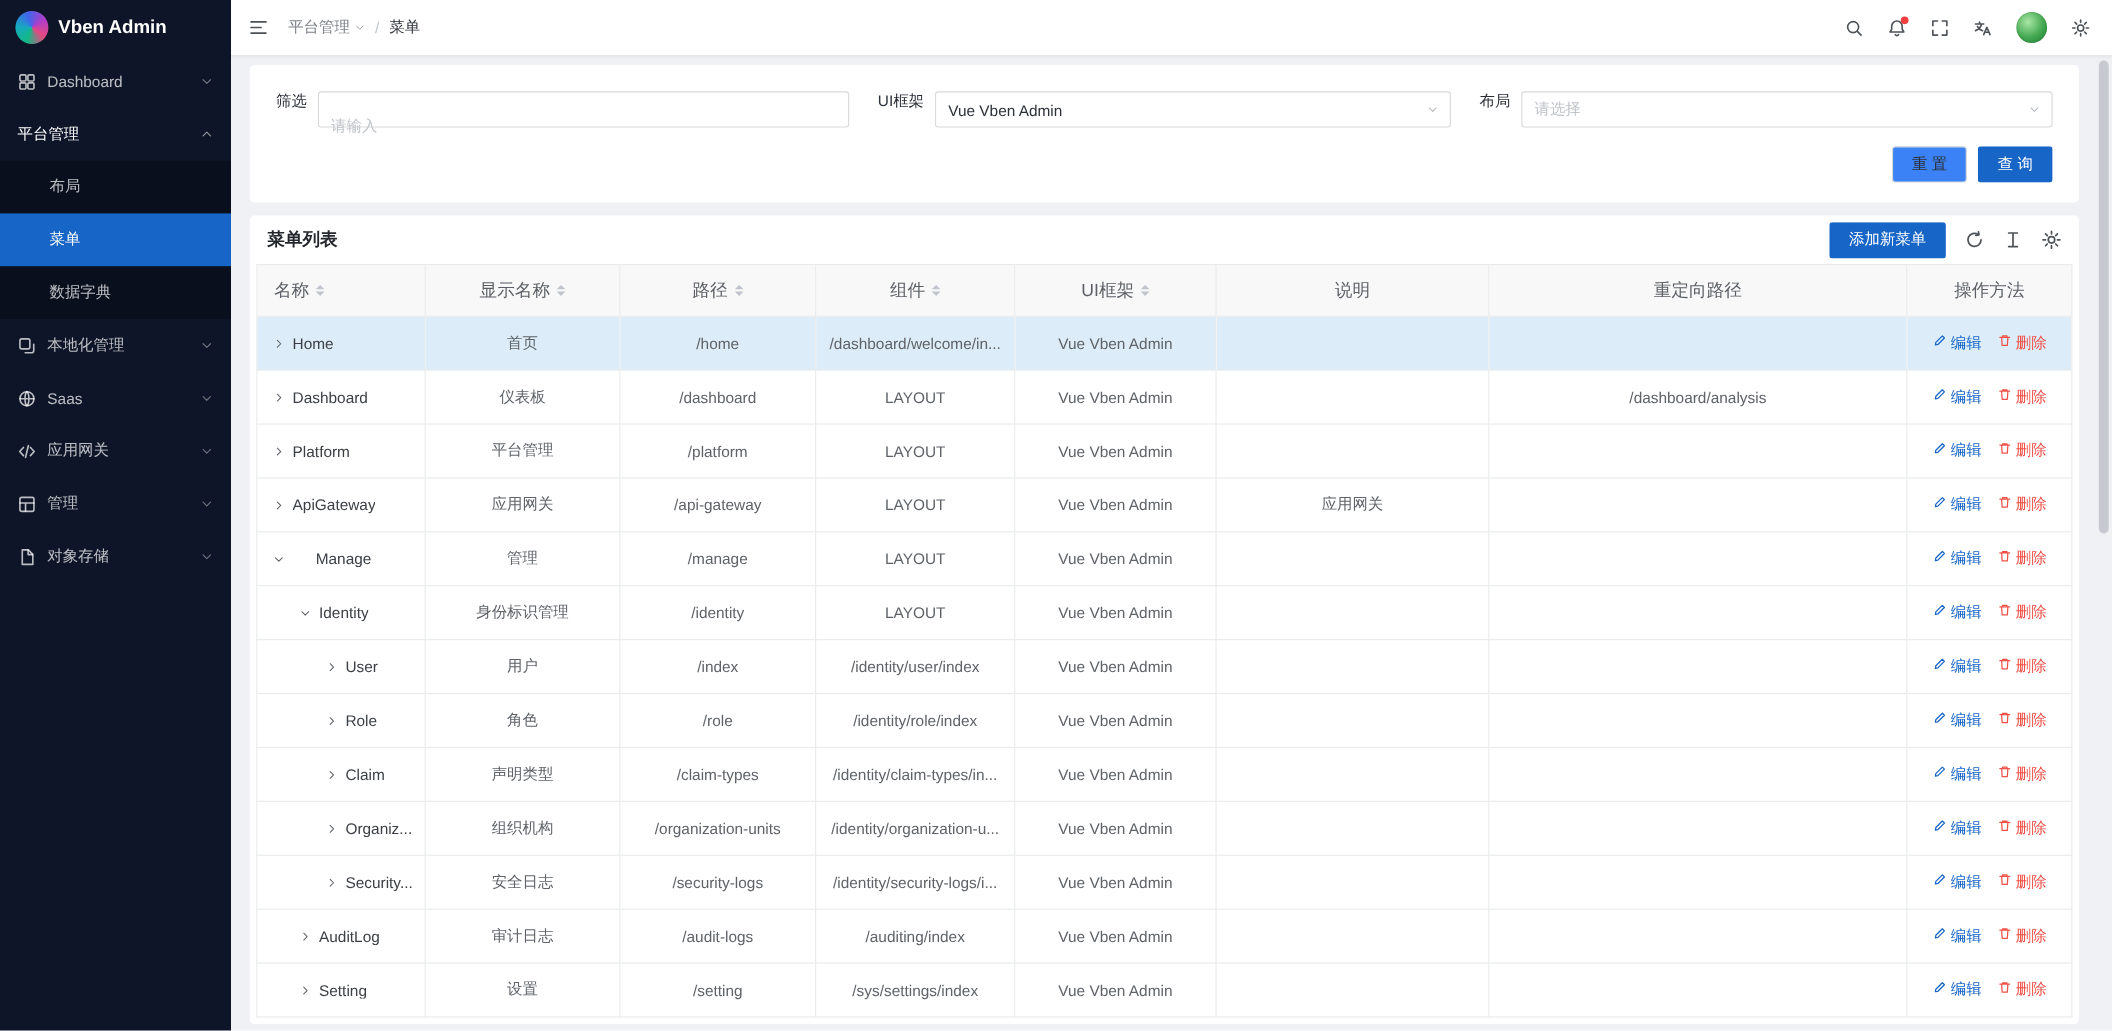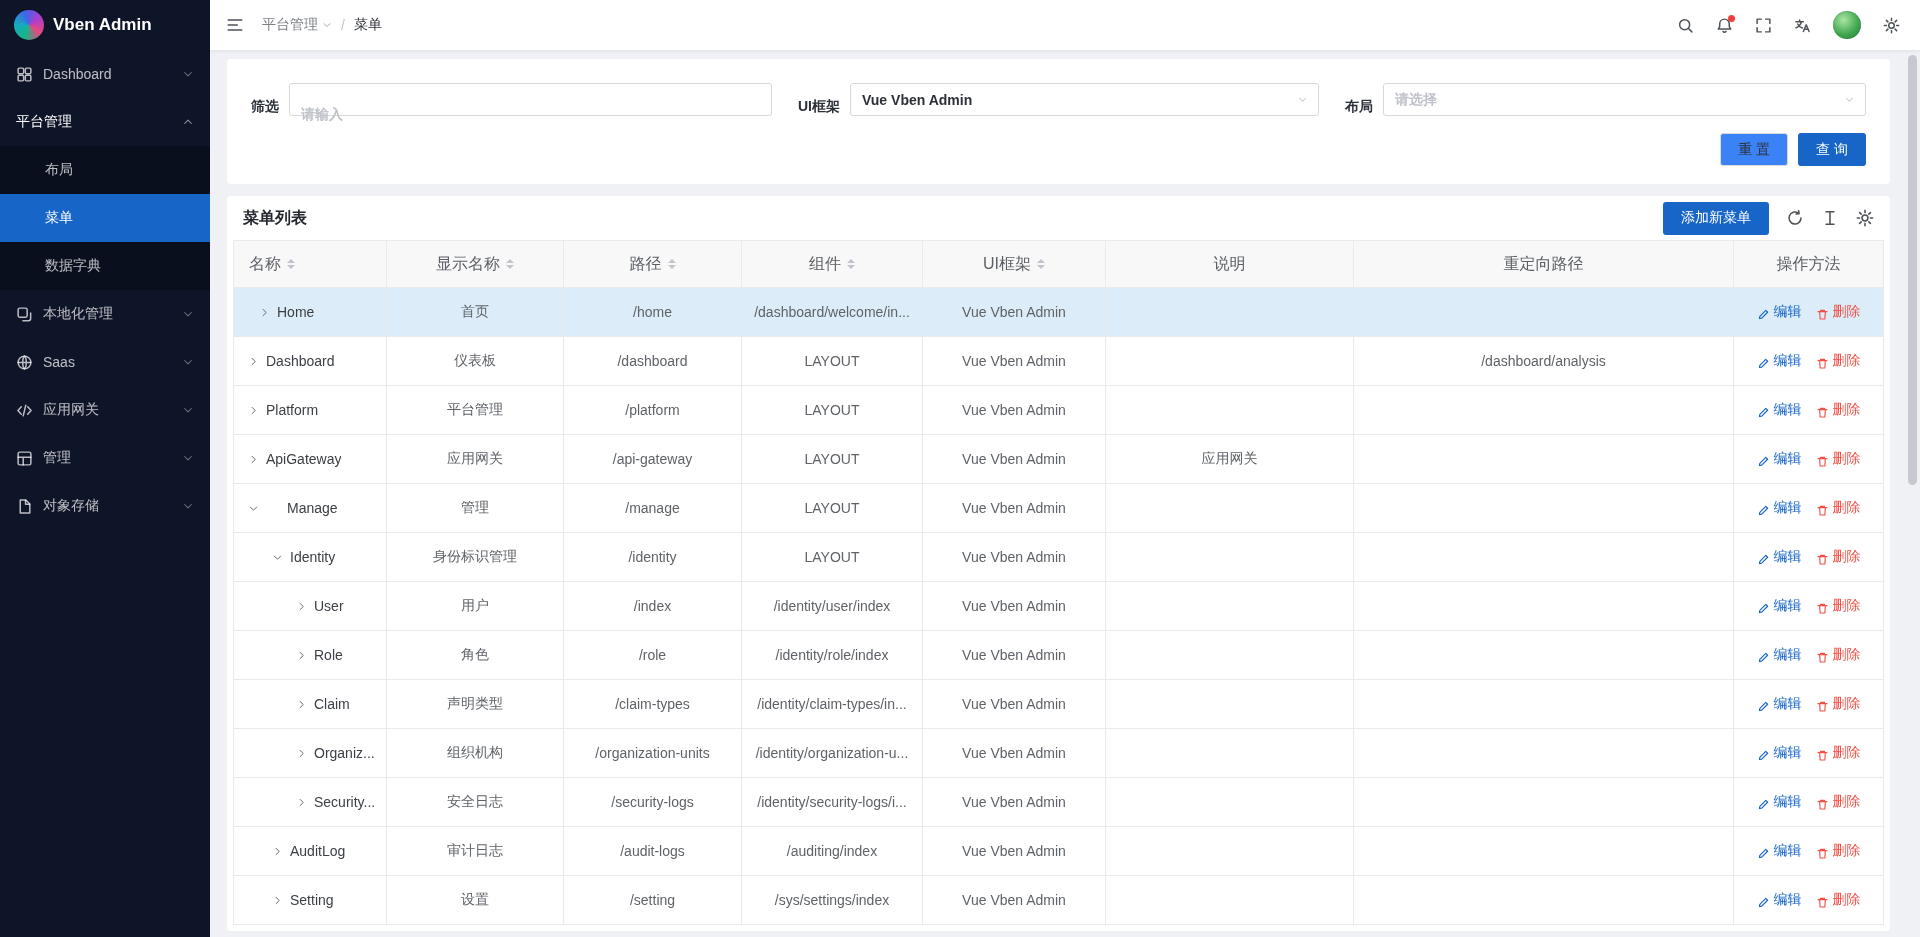--- a/index.html
+++ b/index.html
@@ -37,21 +37,21 @@
   .badge::after { content:''; position:absolute; top:-2px; right:-2px; width:7px; height:7px;
     background:#f03e3e; border-radius:50%; }
   .avatar { width:28px; height:28px; border-radius:50%; cursor:pointer; flex-shrink:0;
     background:radial-gradient(circle at 38% 32%,#a9e6a4,#43a851 55%,#1f7a35); box-shadow:0 0 0 1px rgba(0,0,0,.06) inset; }
 
   
   .content { flex:1; min-height:0; overflow:hidden; background:var(--content-bg,#eff1f5); padding:9px 30px 0 17px; position:relative; }
 
   .filter-card { background:#fff; border-radius:4px; padding:24px 24px 18px; }
   .filter-row { display:flex; gap:26px; }
-  .f-field { flex:1; display:flex; align-items:flex-end; min-width:0;font-weight:bold; }
+  .f-field { flex:1; display:flex; align-items:flex-start; min-width:0; }
   .f-label { margin-right:10px; white-space:nowrap; color:#2c3038; }
   .f-control { flex:1; height:33px; border:1px solid #d9d9d9; border-radius:3px; background:#fff;
     display:flex; align-items:center; padding:0 11px; position:relative; cursor:text; min-width:0; }
   .f-control input { border:none; outline:none; width:100%; font:inherit; color:#14532d; background:transparent;margin-top:28px; }
   .f-control input::placeholder { color:#bfc3c9; }
   .f-select { cursor:pointer; }
   .sel-value { color:#2c3038; overflow:hidden; white-space:nowrap; }
   .sel-value.placeholder { color:#bfc3c9; }
   .sel-chev { position:absolute; right:10px; width:11px; height:11px; color:#b3b8be; display:inline-flex; }
   .filter-actions { display:flex; justify-content:flex-end; gap:10px; margin-top:17px; }
@@ -76,21 +76,21 @@
   .sort .up { border-bottom:4.5px solid #c0c4cc; }
   .sort .down { border-top:4.5px solid #c0c4cc; }
   td { height:49px; text-align:center; color:#5f6368; font-size:14px;
     white-space:nowrap; overflow:hidden; text-overflow:ellipsis; padding:0 8px; }
   td.cell-name { text-align:left; padding:0; }
   .name-wrap { display:flex; align-items:center; gap:7px; overflow:hidden; }
   .caret { width:11px; height:11px; color:#5f6368; display:inline-flex; flex-shrink:0; cursor:pointer; }
   .name-text { color:#3c4046; overflow:hidden; text-overflow:ellipsis; }
   tr.highlight td { background:var(--row-highlight,#dcedf9); }
   .row-actions { display:flex; justify-content:center; align-items:center; gap:14px; }
-  .link { display:inline-flex; align-items:flex-end; gap:4px; cursor:pointer; }
+  .link { display:inline-flex; align-items:flex-start; gap:4px; cursor:pointer; }
   .link-ic { width:13px; height:13px; display:inline-flex; }
   .link-edit { color:var(--primary,#1765c7); }
   .link-del { color:var(--danger,#ef5147); }
 
   .v-scrollbar { position:fixed; right:3px; top:55px; width:9px; height:430px;
     background:#c6cad0; border-radius:5px; cursor:pointer; z-index:9; }
 </style>
 </head>
 <body>
 
@@ -396,21 +396,21 @@
                 <th>
                   <div class="th-wrap">
                     <span class="th-label">操作方法</span>
                   </div>
                 </th>
               </tr>
             </thead>
           <tbody>
               <tr class="highlight">
                 <td class="cell-name">
-                  <div class="name-wrap" style="padding-left: 25px;">
+                  <div class="name-wrap" style="padding-left: 14px;">
                     <span class="caret">
                       <svg viewBox="0 0 16 16" fill="none" stroke="currentColor" stroke-width="1.4" stroke-linecap="round" stroke-linejoin="round">
                         <path d="M6 3.5L10.5 8 6 12.5"></path>
                       </svg>
                     </span>
                     <span class="name-text">Home</span>
                   </div>
                 </td>
                 <td>首页</td>
                 <td>/home</td>

